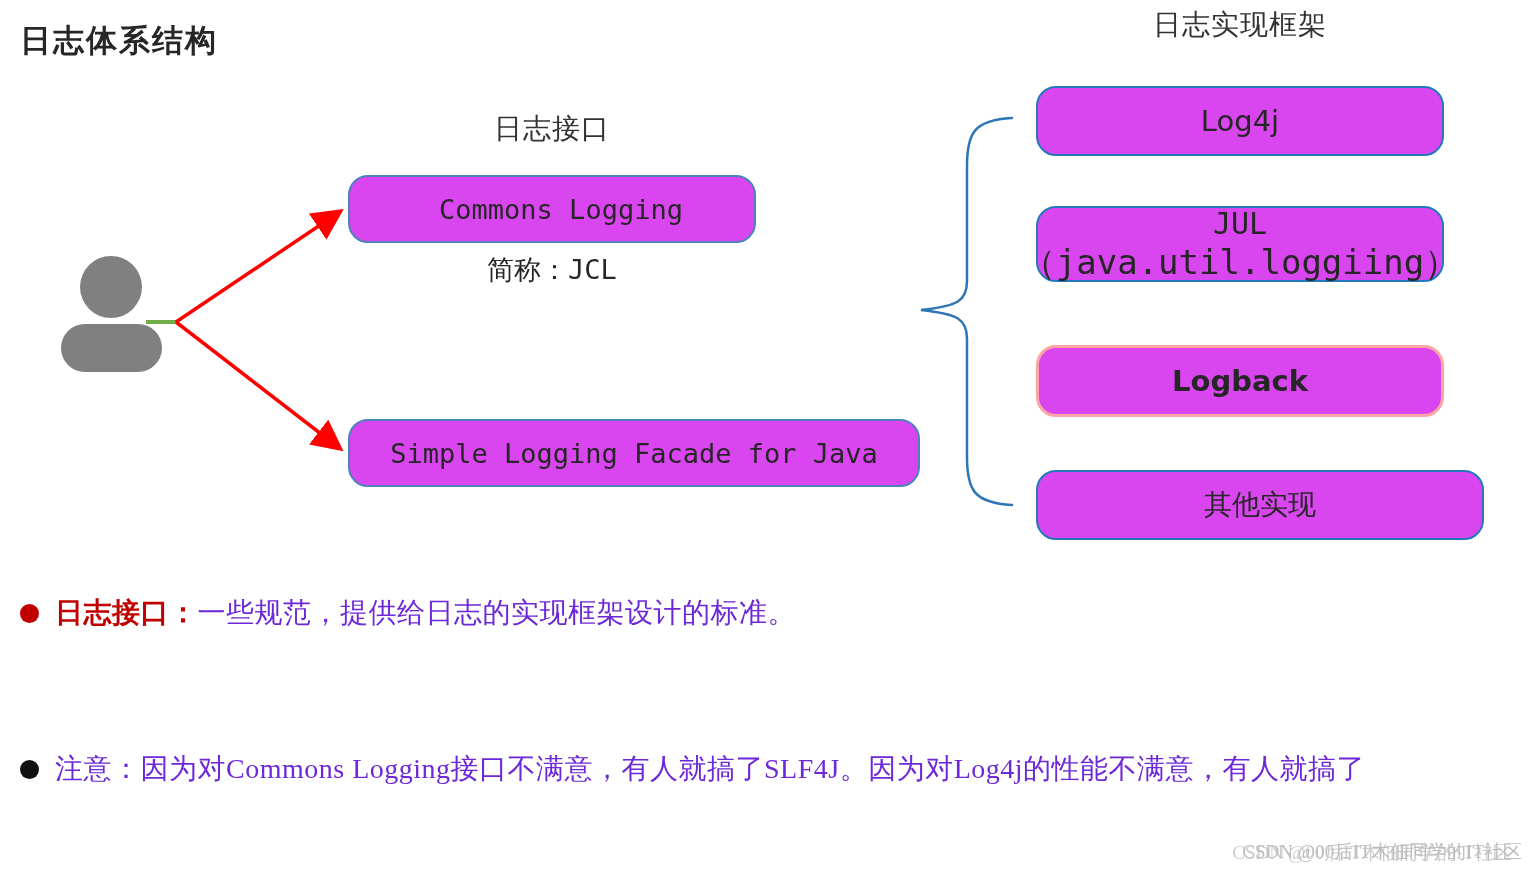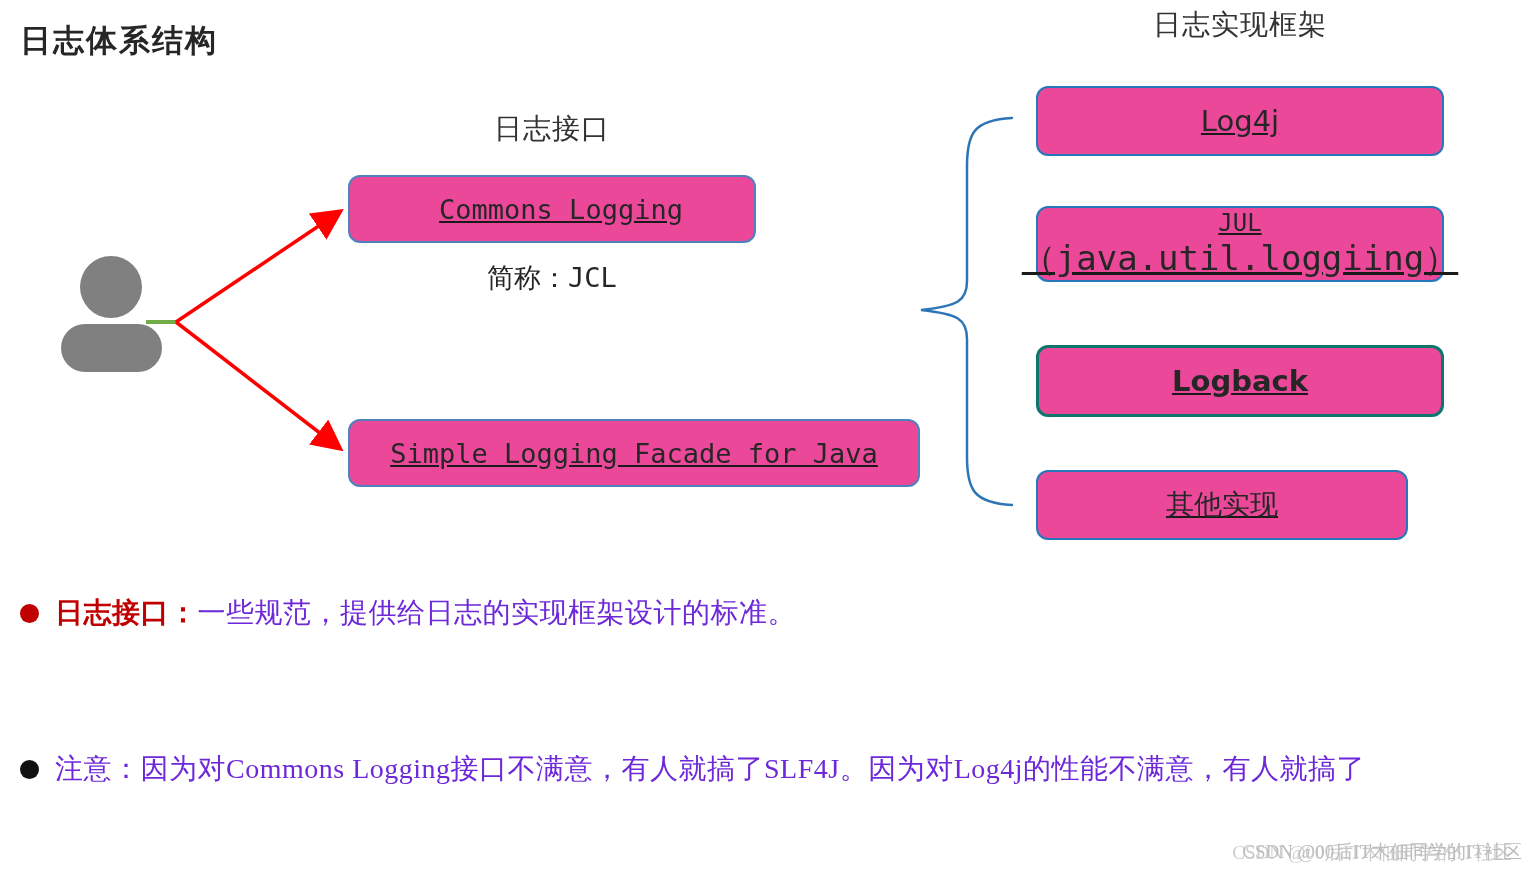--- a/index.html
+++ b/index.html
@@ -20,52 +20,51 @@
   }
   .group-label{
     font-size:28px;color:#333333;
     text-align:center;letter-spacing:1px;
   }
   .label-interfaces{left:348px;top:110px;width:408px;}
   .label-frameworks{left:1036px;top:6px;width:408px;}
   
   .box{
     position:absolute;
-    background:#ec4899;
-    border-radius:12px;
+    background:#d946ef;
+    border-radius:20px;
     display:flex;flex-direction:column;
     align-items:center;justify-content:center;
     box-sizing:border-box;
-    text-decoration:underline;
   }
   .box-soft{border:2px solid #4f81bd;}
   .box-blue{border:2px solid #2479bd;}
-  .box-dark{border:3px solid #0f766e;text-align:center;}
+  .box-dark{border:3px solid #fca5a5;text-align:center;}
   .mono-text{font-family:"DejaVu Sans Mono","Liberation Mono",monospace;color:#262626;}
   .sans-text{font-family:"DejaVu Sans","Liberation Sans",sans-serif;color:#262626;}
   .serif-text{font-family:"Liberation Serif","DejaVu Serif",serif;color:#262626;}
   .box-jcl{left:348px;top:175px;width:408px;height:68px;padding-left:18px;}
   .box-jcl .t{font-size:27px;}
   .box-slf4j{left:348px;top:419px;width:572px;height:68px;}
   .box-slf4j .t{font-size:27px;}
   .box-log4j{left:1036px;top:86px;width:408px;height:70px;}
   .box-log4j .t{font-size:29px;}
   .box-jul{left:1036px;top:206px;width:408px;height:76px;}
-  .box-jul .t1{font-size:24px;line-height:1.2;}
+  .box-jul .t1{font-size:30px;line-height:1.2;}
   .box-jul .t2{font-size:34px;line-height:1.2;}
   .box-logback{left:1036px;top:345px;width:408px;height:72px;}
   .box-logback .t{font-size:29px;font-weight:600;}
-  .box-other{left:1036px;top:470px;width:372px;height:70px;}
+  .box-other{left:1036px;top:470px;width:448px;height:70px;}
   .box-other .t{font-size:28px;}
   
   .alias{
     font-size:27px;color:#262626;text-align:center;
   }
   .alias .latin{font-family:"DejaVu Sans Mono","Liberation Mono",monospace;}
-  .alias-jcl{left:348px;top:260px;width:408px;}
+  .alias-jcl{left:348px;top:252px;width:408px;}
   .alias-slf4j{left:330px;top:500px;width:408px;}
   
   #shapes{left:0;top:0;width:1536px;height:871px;pointer-events:none;}
   
   .bullet-row{
     left:20px;width:1506px;
     display:flex;align-items:center;gap:16px;
     white-space:nowrap;
     font-size:28px;
   }

